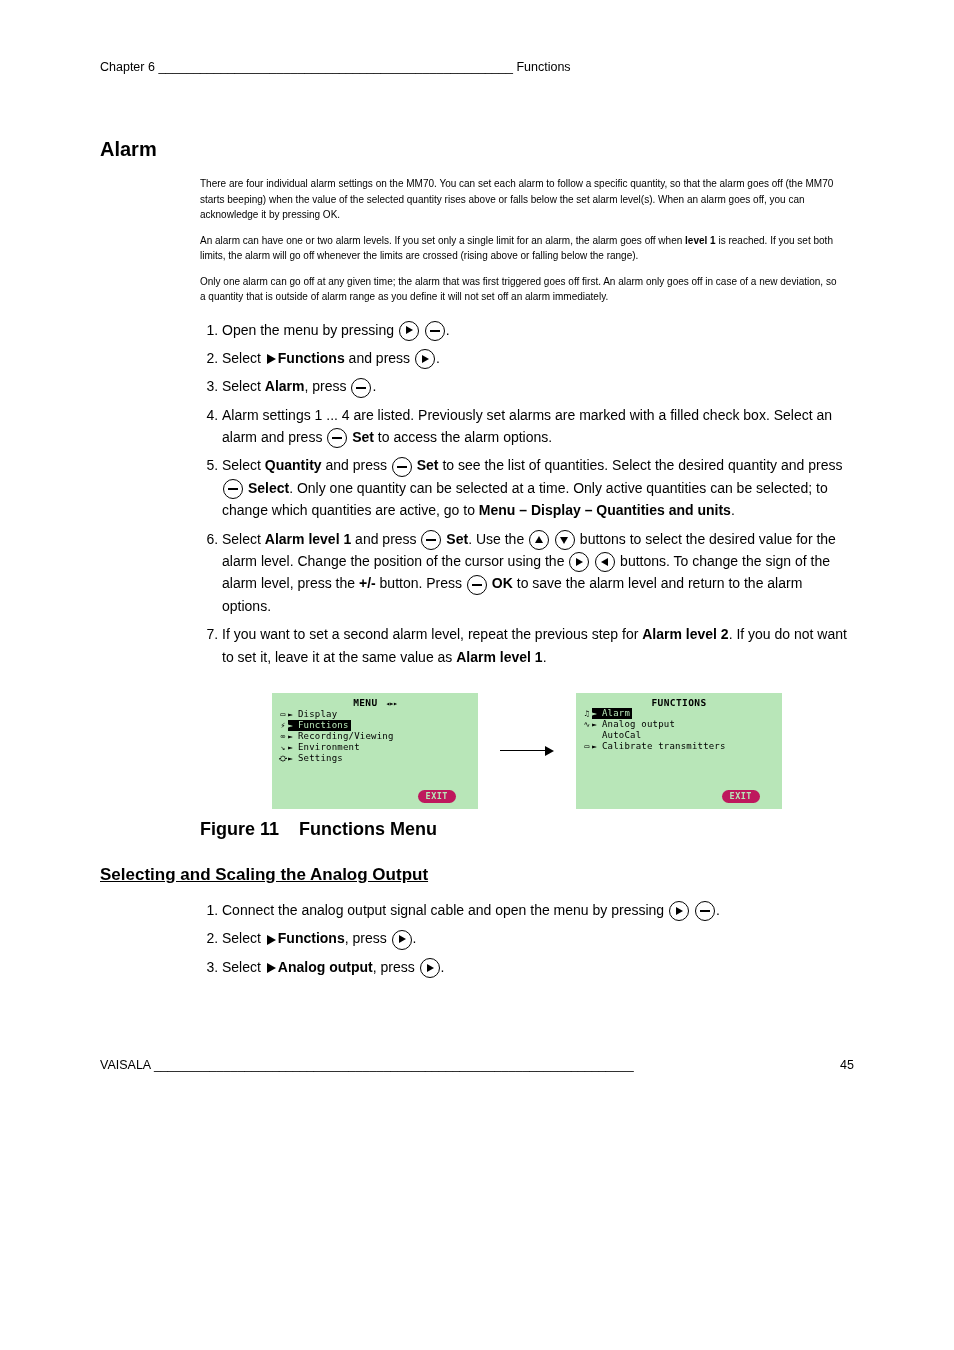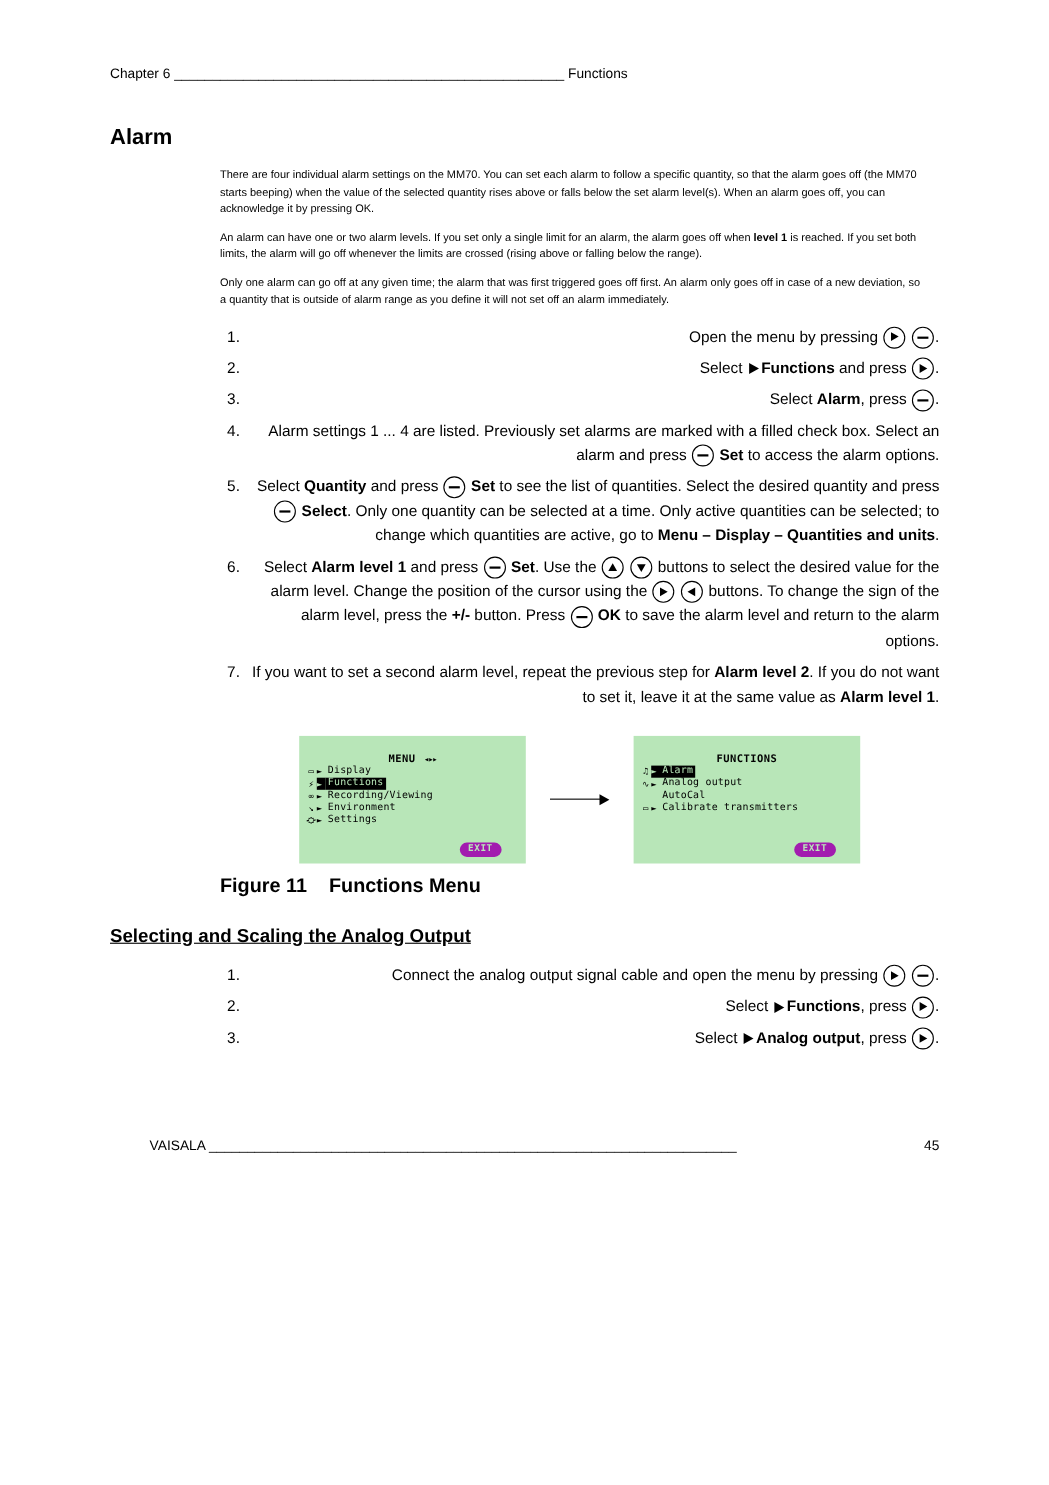--- a/index.html
+++ b/index.html
@@ -12,21 +12,21 @@
   }
   .page {
     padding: 60px 100px 60px 100px;
     box-sizing: border-box;
     width: 954px;
   }
   .header-row {
     display: flex;
     justify-content: space-between;
     font-size: 12.5px;
-    margin-bottom: 40px;
+    margin-bottom: 64px;
     align-items: center;
   }
   .header-row .right {
     text-align: right;
   }
   h2.section-title {
     font-size: 20px;
     font-weight: bold;
     margin: 30px 0 15px 0;
   }
@@ -39,21 +39,20 @@
     font-size: 10px;
     line-height: 1.55;
     margin-left: 100px;
     margin-right: 16px;
   }
   ol.steps {
     font-size: 14px;
     line-height: 1.6;
     margin-left: 100px;
     padding-left: 22px;
-    text-align: right;
   }
   ol.steps li {
     margin-bottom: 6px;
   }
   .ticon {
     display: inline-block;
     vertical-align: middle;
     width: 18px;
     height: 18px;
     border: 1.5px solid #000;
@@ -122,21 +121,21 @@
     width: 206px;
     height: 116px;
     background: #b8e6b8;
     position: relative;
     font-family: "Lucida Console", Monaco, monospace;
     font-size: 9px;
     line-height: 11px;
     letter-spacing: 0.2px;
     color: #000;
     box-sizing: border-box;
-    padding: 16px 6px 4px 6px;
+    padding: 4px 6px 4px 6px;
   }
   .lcd .title {
     font-weight: bold;
     text-align: center;
     font-size: 9.5px;
     letter-spacing: 0.4px;
   }
   .lcd .row {
     display: flex;
     align-items: center;
@@ -159,21 +158,21 @@
   }
   .lcd .row.sel .label,
   .lcd .row.sel .arrowmark {
     background: #000;
     color: #b8e6b8;
   }
   .lcd .exit {
     position: absolute;
     bottom: 6px;
     right: 22px;
-    background: #a21caf;
+    background: #be185d;
     color: #b8e6b8;
     font-size: 8.5px;
     font-weight: bold;
     padding: 1px 8px;
     border-radius: 7px;
     letter-spacing: 0.5px;
   }
   .lcd .mini-icons {
     display: inline-block;
     margin-left: 4px;
@@ -206,21 +205,20 @@
   .figcap {
     font-size: 18px;
     font-weight: bold;
     margin: 8px 0 10px 100px;
   }
   .footer {
     display: flex;
     justify-content: space-between;
     font-size: 12.5px;
     margin-top: 80px;
-    margin-left: 36px;
   }
 </style>
 </head>
 <body>
 
 <div class="page">
   <div class="header-row">
     <span><span>Chapter 6 </span><span>___________________________________________________ </span><span>Functions</span></span>
     <span class="right"></span>
   </div>

